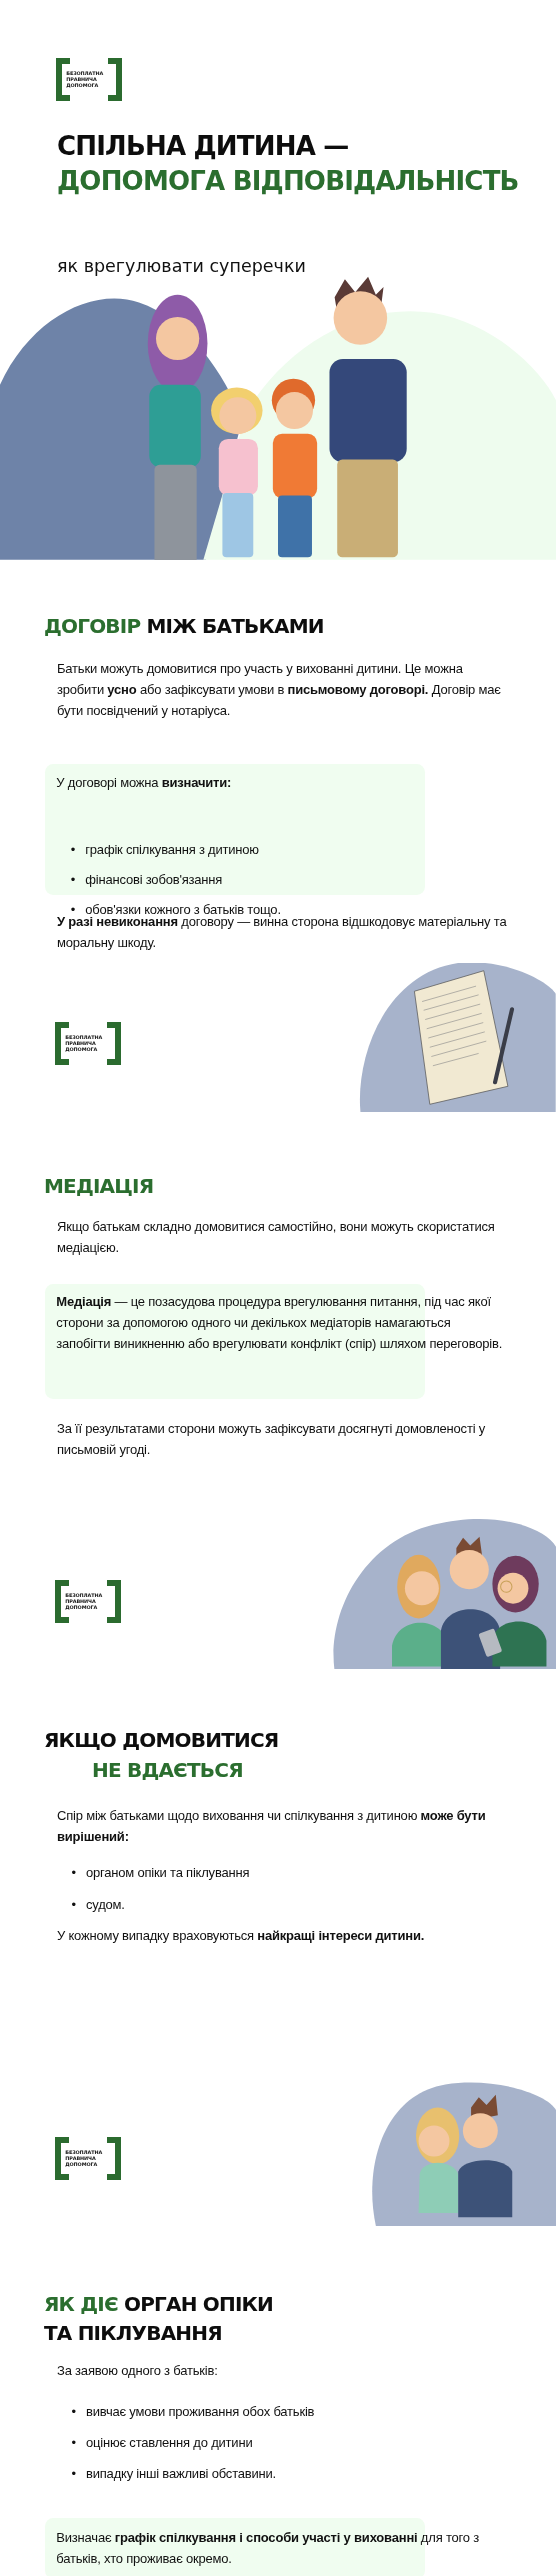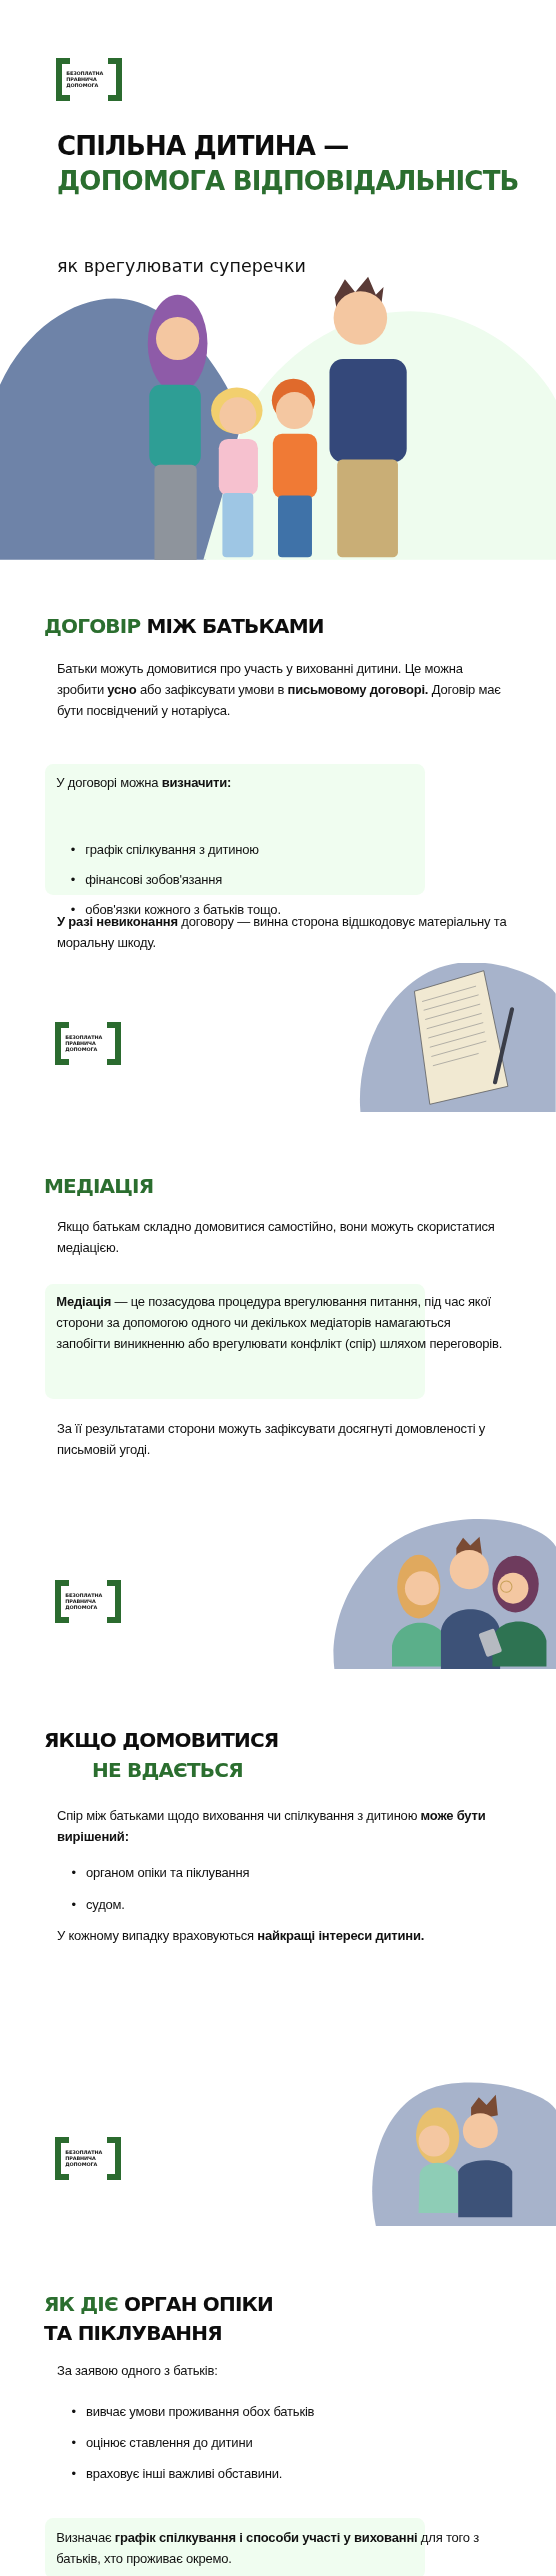--- a/index.html
+++ b/index.html
@@ -191,21 +191,21 @@
 </div>
 
 <div class="abs h-sec" style="top:2289px;">
   <span class="green">ЯК ДІЄ</span><span class="black"> ОРГАН ОПІКИ</span>
 </div>
 <div class="abs h-sec black" style="top:2318px;">ТА ПІКЛУВАННЯ</div>
 <div class="abs p" style="top:2360px;">За заявою одного з батьків:</div>
 <ul class="abs p bul" style="top:2396px; line-height:31px;">
   <li>вивчає умови проживання обох батьків</li>
   <li>оцінює ставлення до дитини</li>
-  <li>враховує інші важливі обставини.</li>
+  <li>випадку інші важливі обставини.</li>
 </ul>
 <div class="abs box" style="top:2496px; height:61px;margin-top:22px;">
   <div class="abs p" style="top:9.3px; width:453px;">
     <span>Визначає </span><b>графік спілкування і способи участі у вихованні</b><span> для того з батьків, хто проживає окремо.</span>
   </div>
 </div>
 <div class="abs p" style="top:2573px;">
   <span>Рішення є </span><b>обов'язковим</b><span> для виконання. За ухилення — відшкодування матеріальної та моральної шкоди.</span>
 </div>
 

